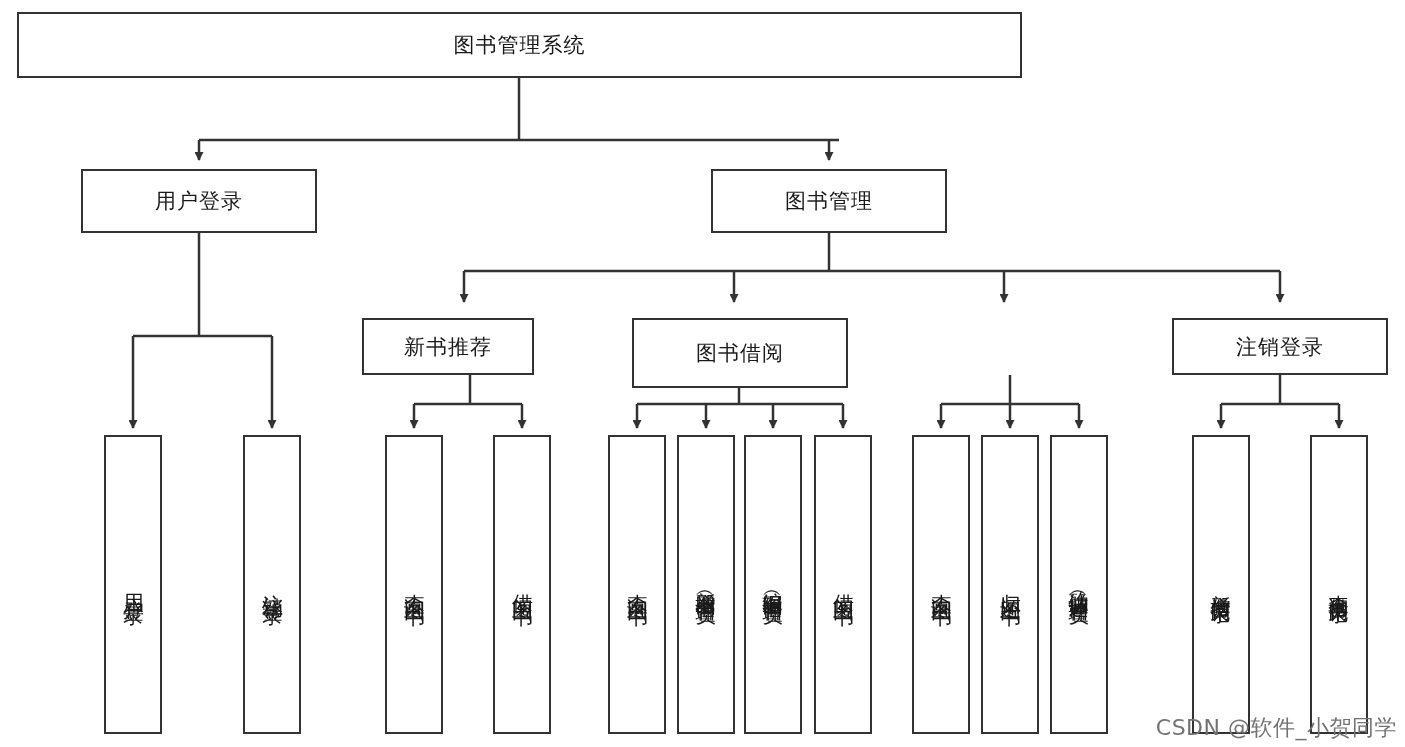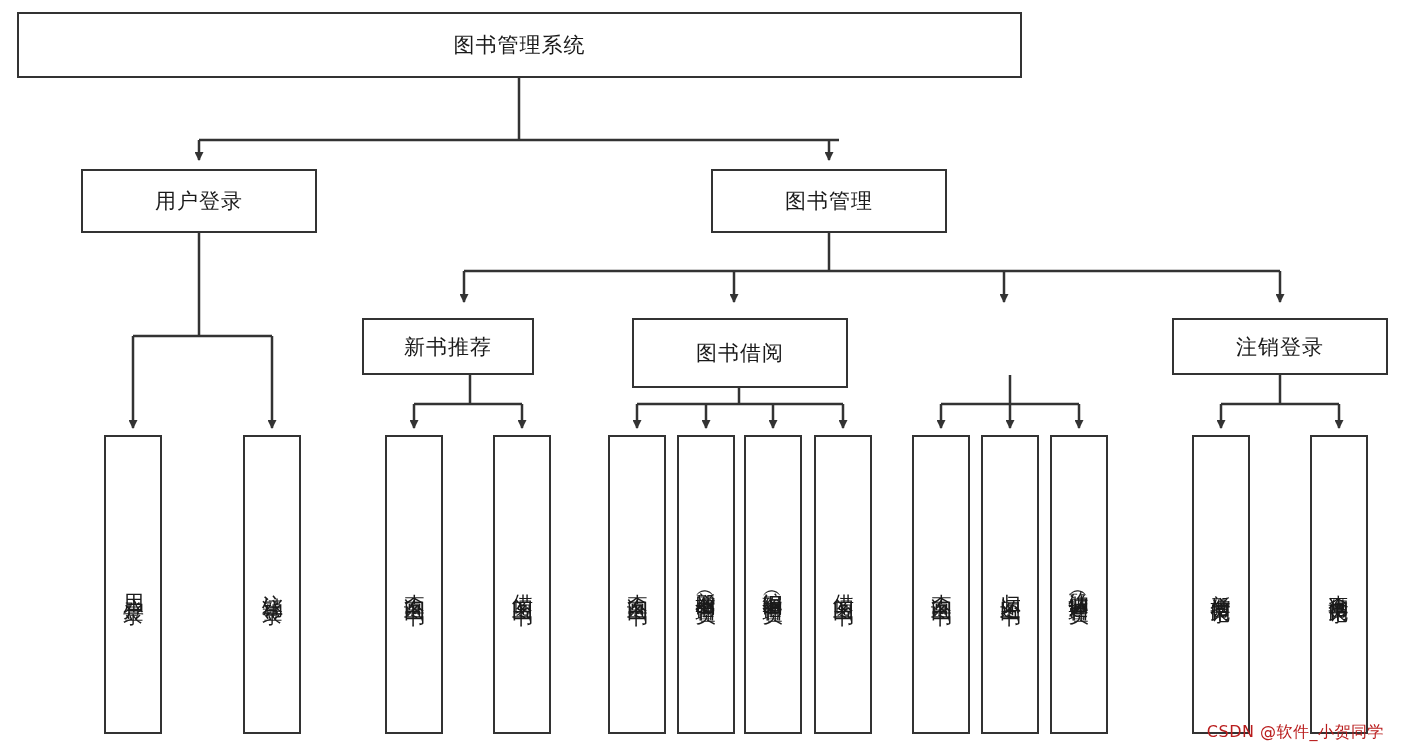--- a/index.html
+++ b/index.html
@@ -50,24 +50,24 @@
   .node.v.tight {
     letter-spacing: 2px;
     font-size: 20px;
   }
   .node-label {
     display: block;
     white-space: pre;
   }
   #watermark {
     position: absolute;
-    right: 21px;
+    right: 8px;
     bottom: 4px;
-    font-size: 16px;
-    color: #b91c1c;
+    font-size: 22px;
+    color: #737373;
     letter-spacing: 0.5px;
     white-space: nowrap;
   }
 </style>
 </head>
 <body>
 
 <div id="canvas">
 
   <svg class="wires" viewBox="0 0 1405 747" xmlns="http://www.w3.org/2000/svg">

